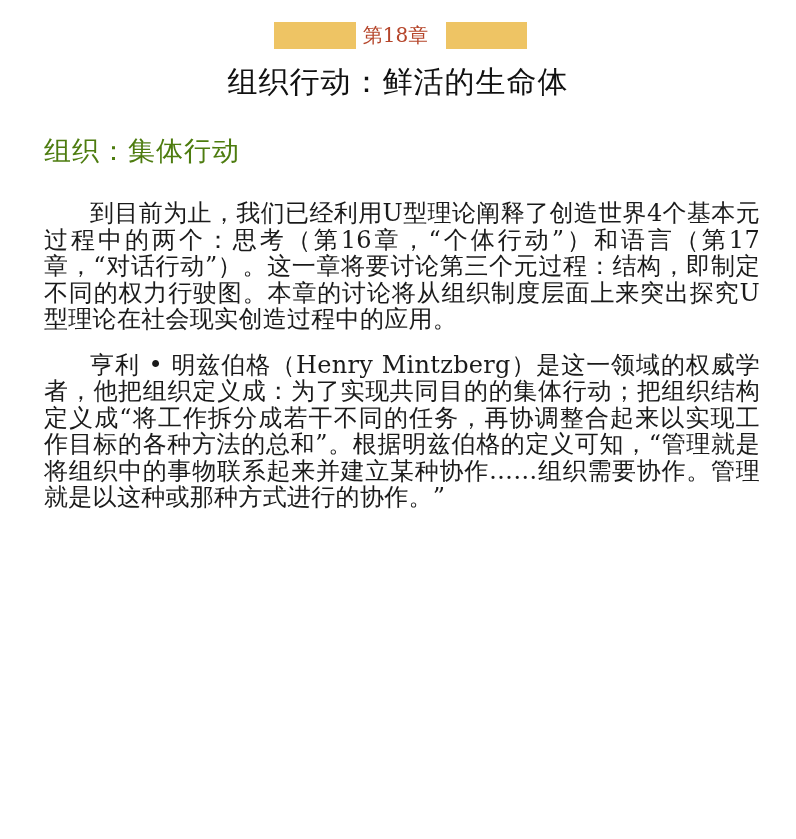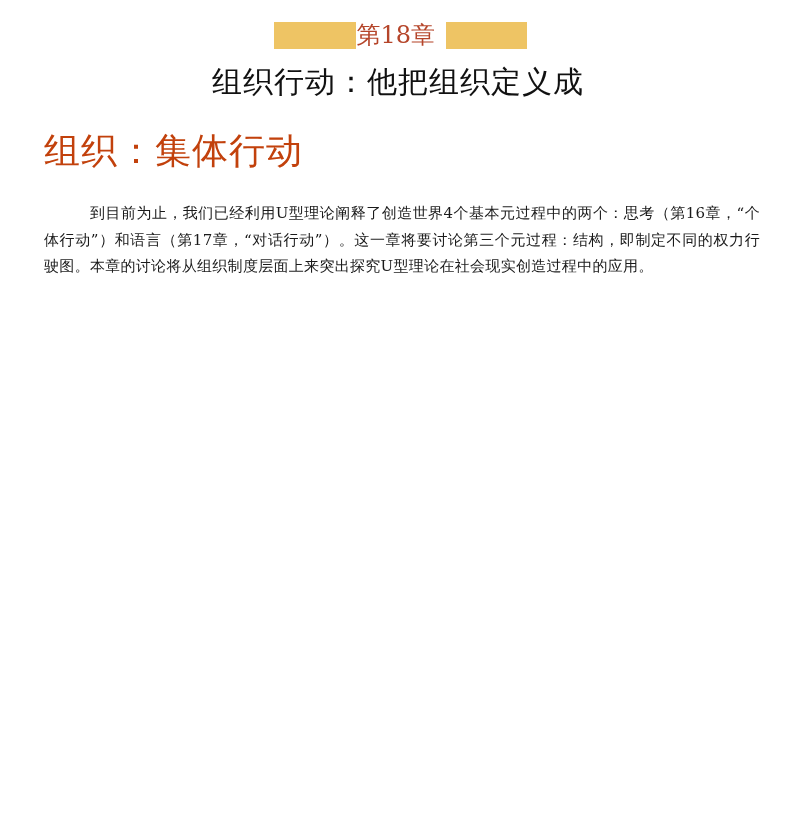--- a/index.html
+++ b/index.html
@@ -30,72 +30,73 @@
     }
     .chapter-bar.left { left: 274px; width: 82px; }
     .chapter-bar.right { left: 446px; width: 81px; }
     .chapter-label {
       position: absolute;
       top: 0;
       left: 356px;
       width: 79px;
       height: 27px;
       line-height: 27px;
-      text-align: right;
-      font-size: 24px;
+      text-align: center;
+      font-size: 20px;
       color: #b5452a;
       font-family: "DejaVu Serif", "Liberation Serif", serif;
     }
     .chapter-title {
       position: absolute;
       top: 60px;
       left: 0;
       width: 796px;
       text-align: center;
       font-size: 30px;
       line-height: 44px;
       font-family: "DejaVu Sans", "Liberation Sans", sans-serif;
       color: #111111;
       letter-spacing: 1px;
     }
     .section-heading {
       position: absolute;
       top: 128px;
       left: 44px;
-      font-size: 36px;
+      font-size: 27px;
       line-height: 46px;
       font-family: Liberation Serif, serif;
-      color: #c2410c;
+      color: #4d7c0f;
       letter-spacing: 1px;
     }
     .body-text {
       position: absolute;
       top: 200px;
       left: 44px;
       width: 716px;
     }
     .para {
       margin: 0 0 19px 0;
-      font-size: 15px;
+      font-size: 24px;
       line-height: 26.5px;
       text-indent: 46px;
       text-align: justify;
       color: #1a1a1a;
       font-family: "DejaVu Serif", "Liberation Serif", serif;
       letter-spacing: 0.3px;
     }
   </style>
 </head>
 <body>
 
 <div class="chapter-banner">
   <div class="chapter-bar left"></div>
   <div class="chapter-label">第18章</div>
   <div class="chapter-bar right"></div>
 </div>
 
-<h1 class="chapter-title" style="margin:0;font-weight:normal;">组织行动：他把组织定义成</h1>
+<h1 class="chapter-title" style="margin:0;font-weight:normal;">组织行动：鲜活的生命体</h1>
 
 <h2 class="section-heading" style="margin:0;font-weight:normal;">组织：集体行动</h2>
 
 <div class="body-text">
   <p class="para">到目前为止，我们已经利用U型理论阐释了创造世界4个基本元过程中的两个：思考（第16章，“个体行动”）和语言（第17章，“对话行动”）。这一章将要讨论第三个元过程：结构，即制定不同的权力行驶图。本章的讨论将从组织制度层面上来突出探究U型理论在社会现实创造过程中的应用。</p>
+  <p class="para">亨利 • 明兹伯格（Henry Mintzberg）是这一领域的权威学者，他把组织定义成：为了实现共同目的的集体行动；把组织结构定义成“将工作拆分成若干不同的任务，再协调整合起来以实现工作目标的各种方法的总和”。根据明兹伯格的定义可知，“管理就是将组织中的事物联系起来并建立某种协作……组织需要协作。管理就是以这种或那种方式进行的协作。”</p>
 </div>
 
 </body></html>

